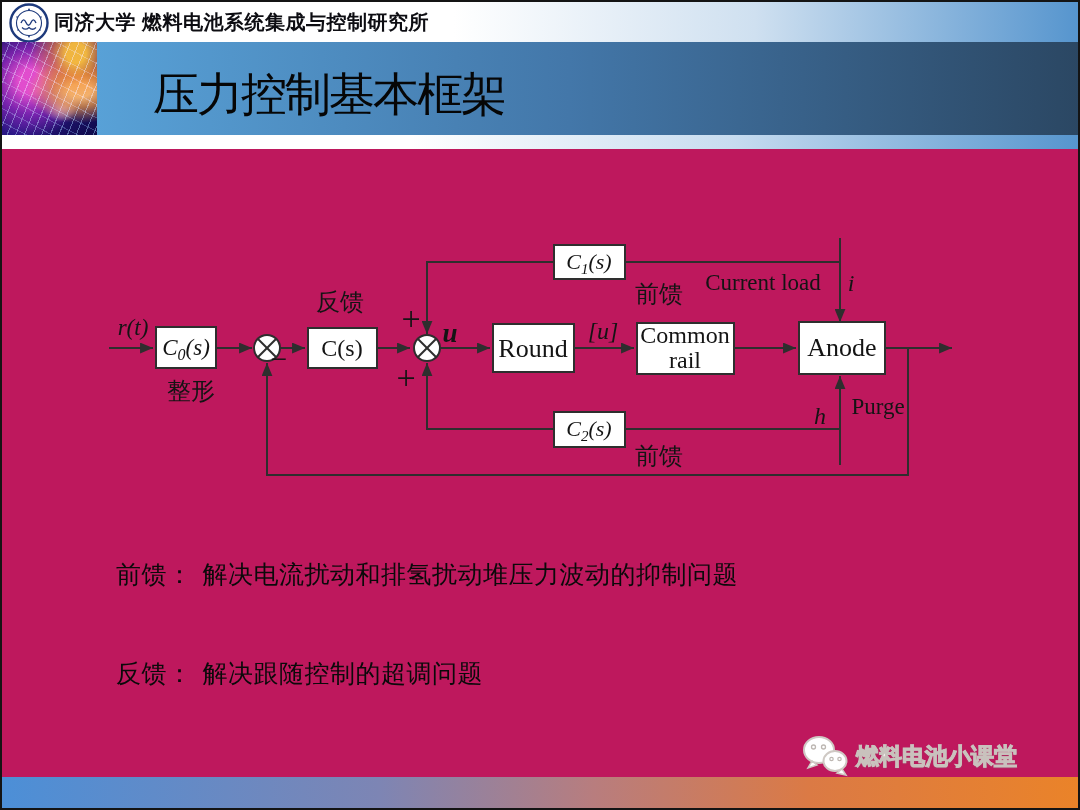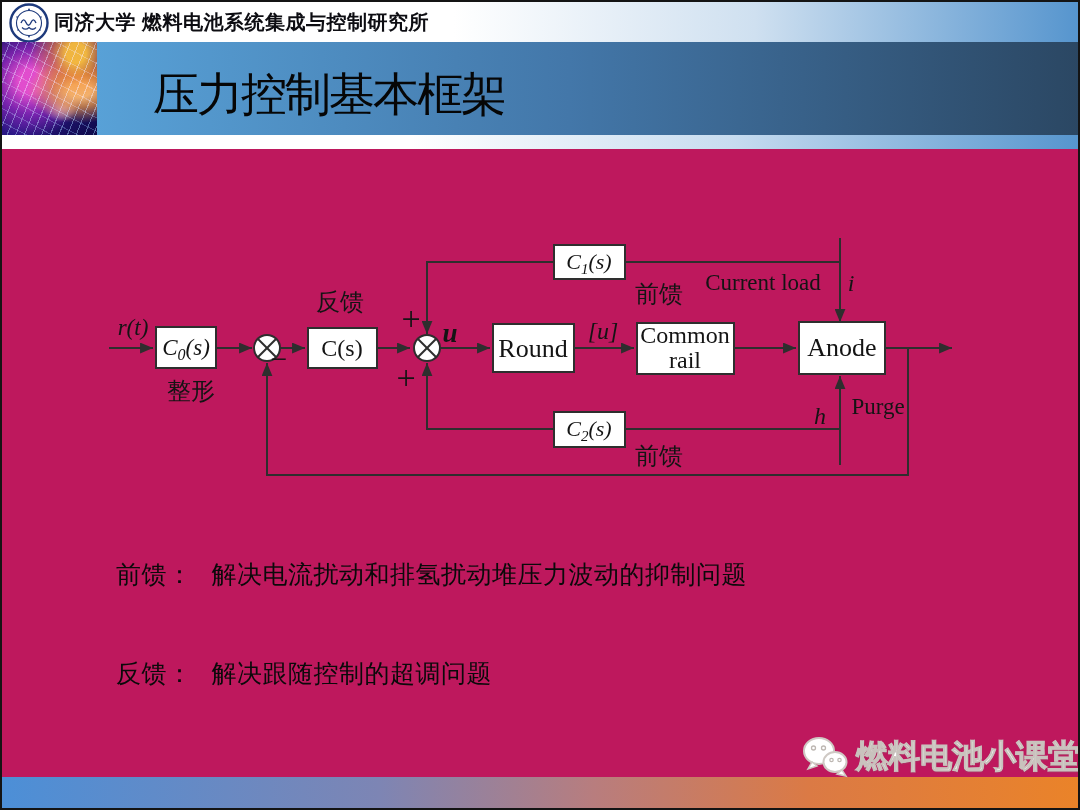--- a/index.html
+++ b/index.html
@@ -34,26 +34,26 @@
   
   .stripe{left:0;top:133px;width:100%;height:14px;
     background:linear-gradient(90deg,#ffffff 0%,#ffffff 38%,#c7dcf0 68%,#5695ce 100%);}
   
   .diagram{left:88px;top:226px;width:884px;height:258px;}
   .diagram text{fill:#141414;}
   .ser{font-family:"Liberation Serif","DejaVu Serif",serif;}
   .cn{font-family:"Liberation Sans",sans-serif;}
   
   .note{left:114px;font-size:25px;color:#0a0a0a;white-space:nowrap;letter-spacing:0.5px;}
-  .note .term{margin-right:19px;}
+  .note .term{margin-right:10px;}
   
   .footer-bar{left:0;top:775px;width:100%;height:33px;
     background:linear-gradient(90deg,#4c8fd7 0%,#7d85b4 35%,#b87d7e 55%,#db7a45 75%,#ea8329 100%);}
   .wechat{left:800px;top:733px;display:flex;align-items:center;}
-  .wechat-text{margin-left:6px;font-size:32px;font-weight:bold;color:#ffffff;
+  .wechat-text{margin-left:6px;font-size:23px;font-weight:bold;color:#ffffff;
     -webkit-text-stroke:1px #c9c2bd;text-shadow:0 1px 2px rgba(120,120,120,.45);white-space:nowrap;}
 </style>
 </head>
 <body>
 
 <div class="slide">
 
   <div class="abs top-band"></div>
   <svg class="abs seal" viewBox="0 0 40 40">
     <circle cx="20" cy="20" r="18.5" fill="#ffffff" stroke="#1e3a7c" stroke-width="2.4"></circle>

